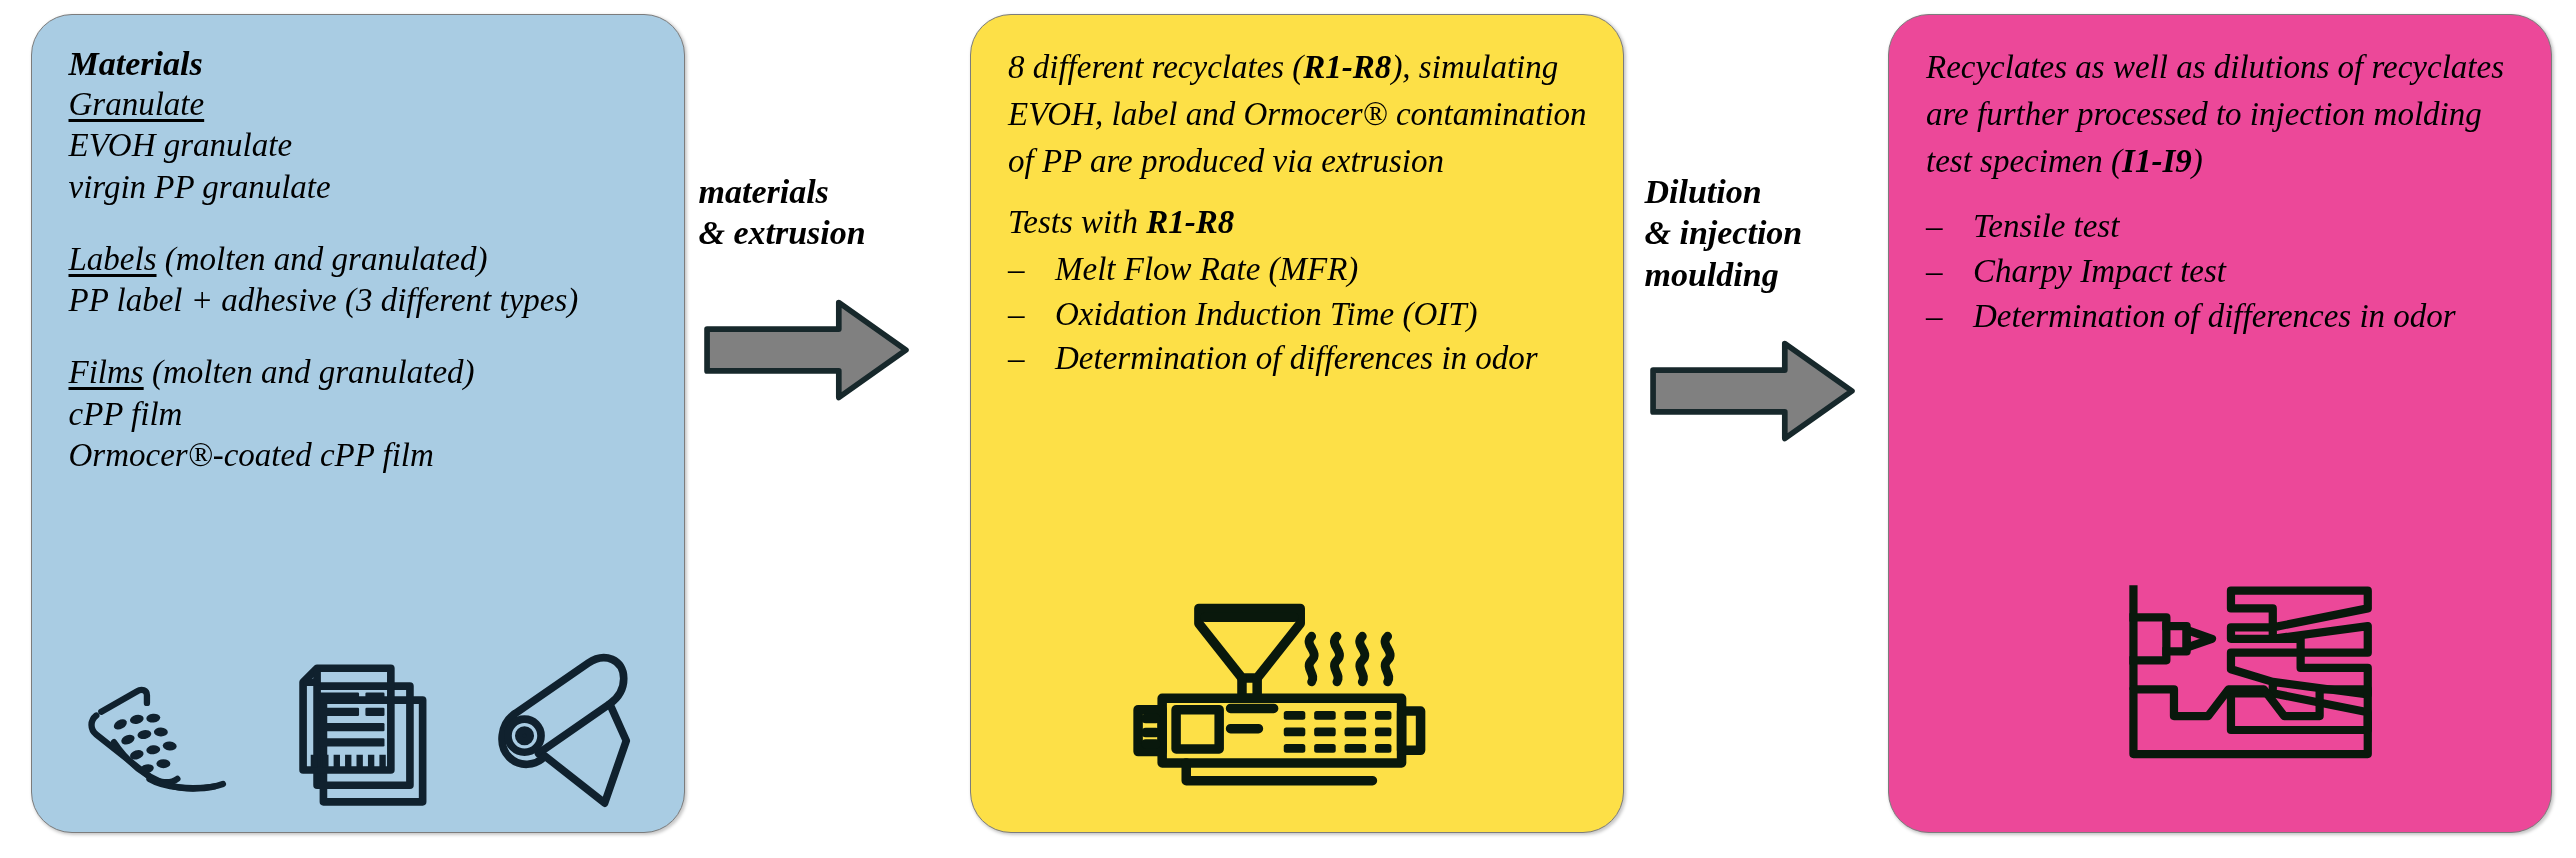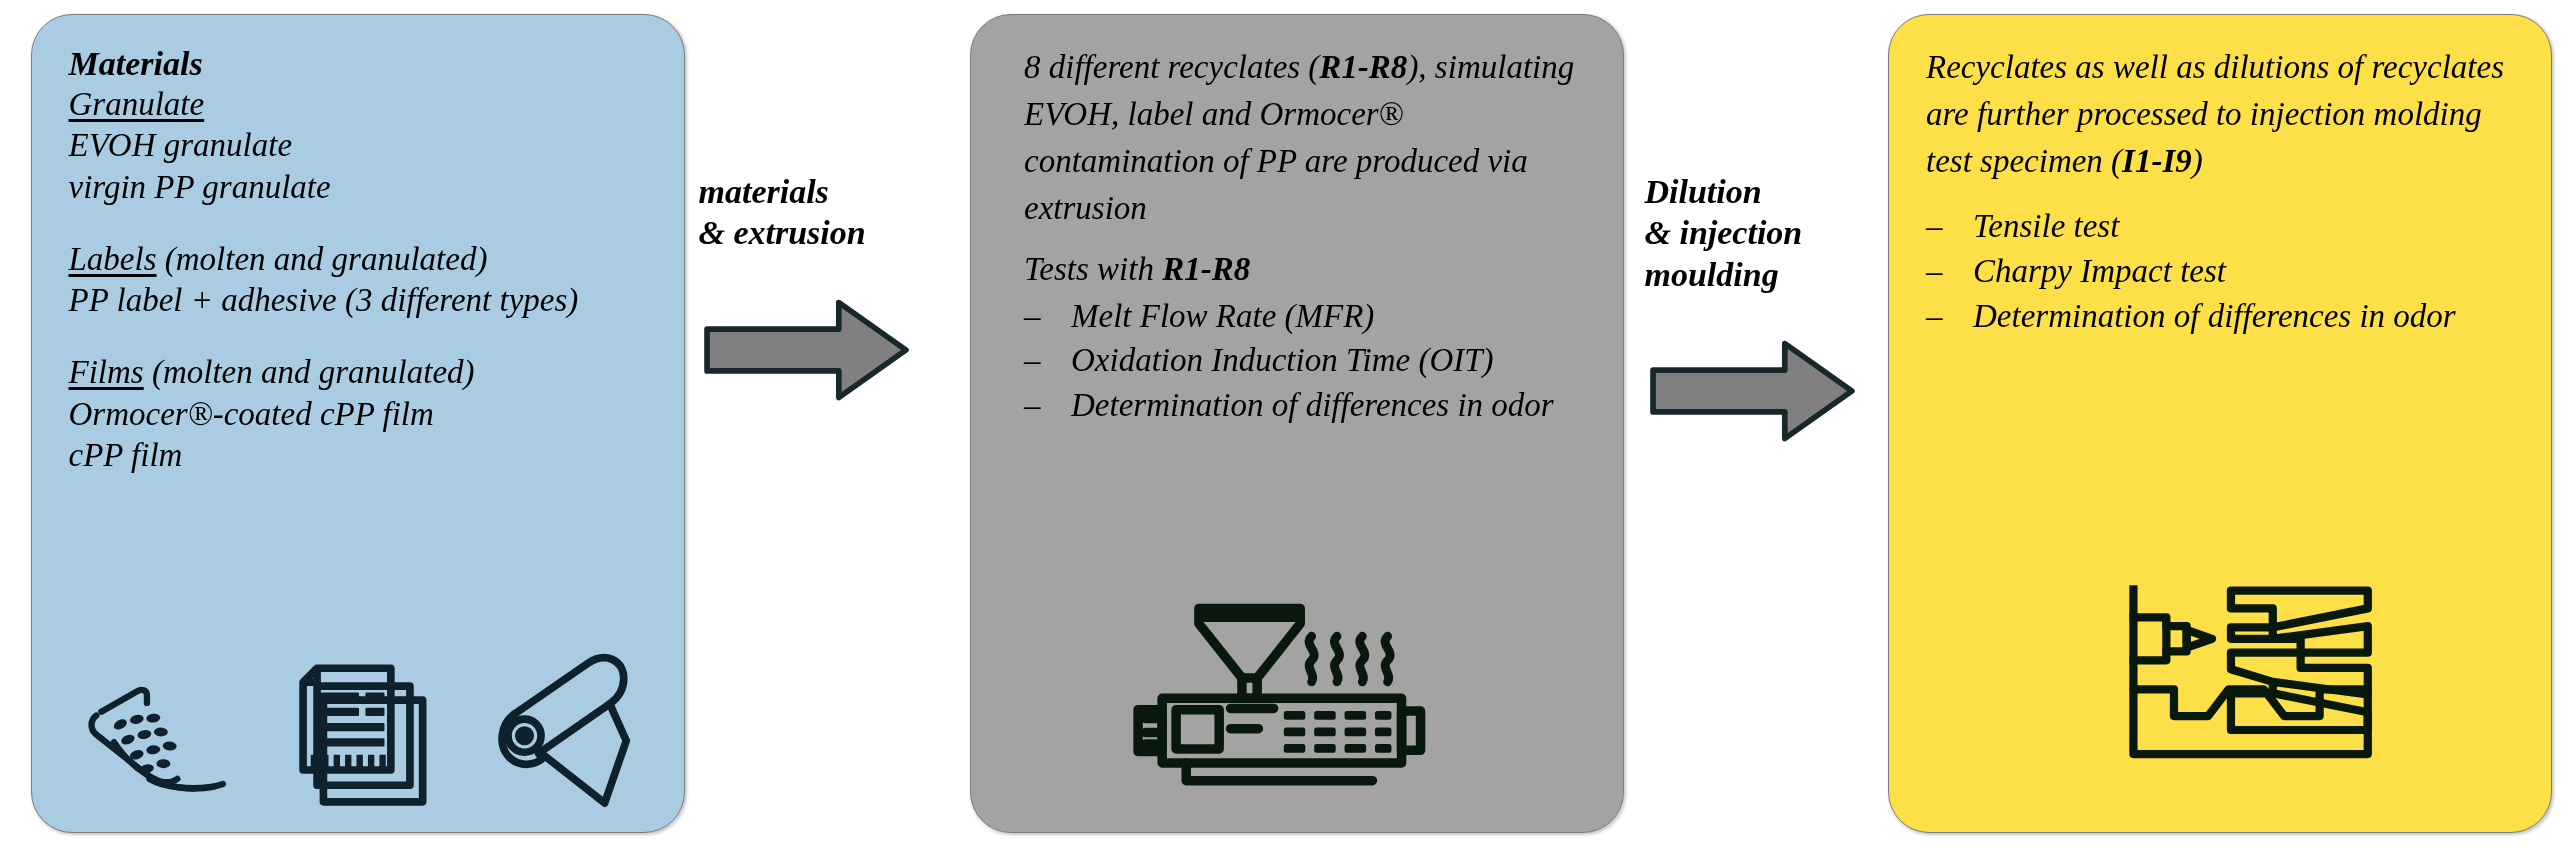--- a/index.html
+++ b/index.html
@@ -22,26 +22,25 @@
     border-radius:41px;
     box-sizing:border-box;
     box-shadow:1.3px 1.9px 3.2px rgba(0,0,0,.22);
   }
   .panel-materials{
     left:30.5px;top:14px;width:654px;height:819px;
     background:#a9cce3;
   }
   .panel-recyclates{
     left:970px;top:14px;width:654px;height:819px;
-    background:#a3a3a3;
-    padding-left:16px;
+    background:#fde047;
   }
   .panel-specimen{
     left:1888px;top:14px;width:664px;height:819px;
-    background:#fde047;
+    background:#ec4899;
   }
   .panel-inner{
     padding:29px 34px 0 37px;
   }
 
   
   .heading{
     font-size:34px;font-weight:bold;line-height:1.18;
     margin:0 0 1.3px 0;
   }
@@ -126,22 +125,22 @@
       <div class="line">virgin PP granulate</div>
 
       <div class="gap"></div>
 
       <div class="line"><span class="sub-head" style="font-size:inherit;">Labels</span><span class="plain"> (molten and granulated)</span></div>
       <div class="line">PP label + adhesive (3 different types)</div>
 
       <div class="gap"></div>
 
       <div class="line"><span class="sub-head" style="font-size:inherit;">Films</span><span class="plain"> (molten and granulated)</span></div>
+      <div class="line">cPP film</div>
       <div class="line">Ormocer®-coated cPP film</div>
-      <div class="line">cPP film</div>
     </div>
   </div>
 
   <div class="icons-materials">
 
     <span>
       <svg width="171" height="146" viewBox="0 0 270 230">
         <g fill="none" stroke="#10212e" stroke-width="10" stroke-linecap="round" stroke-linejoin="round">
           <path d="M32 78 C22 86 22 100 32 108 L118 176 C128 184 150 186 160 178"></path>
           <path d="M40 72 L96 40 C104 35 112 38 112 46 L112 58"></path>

